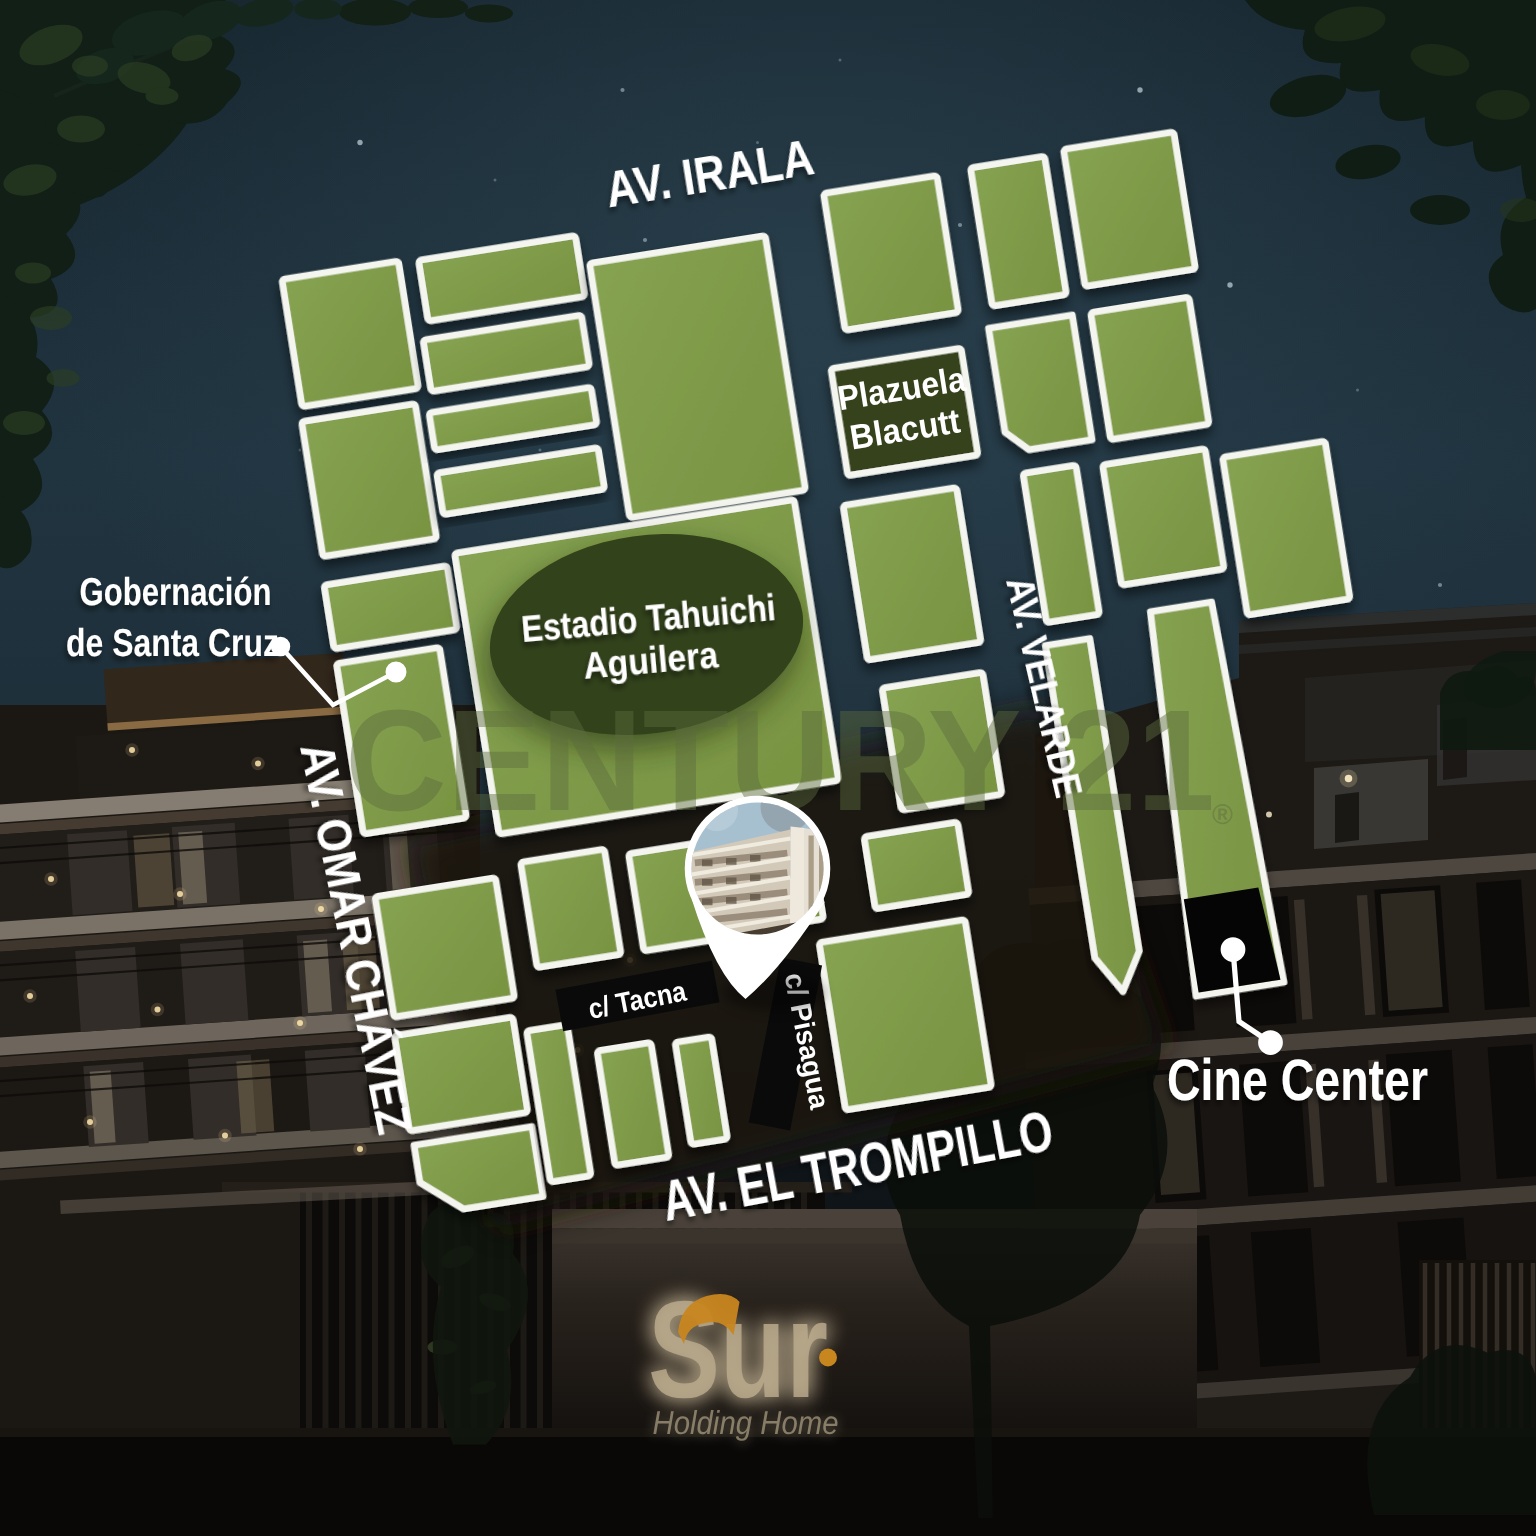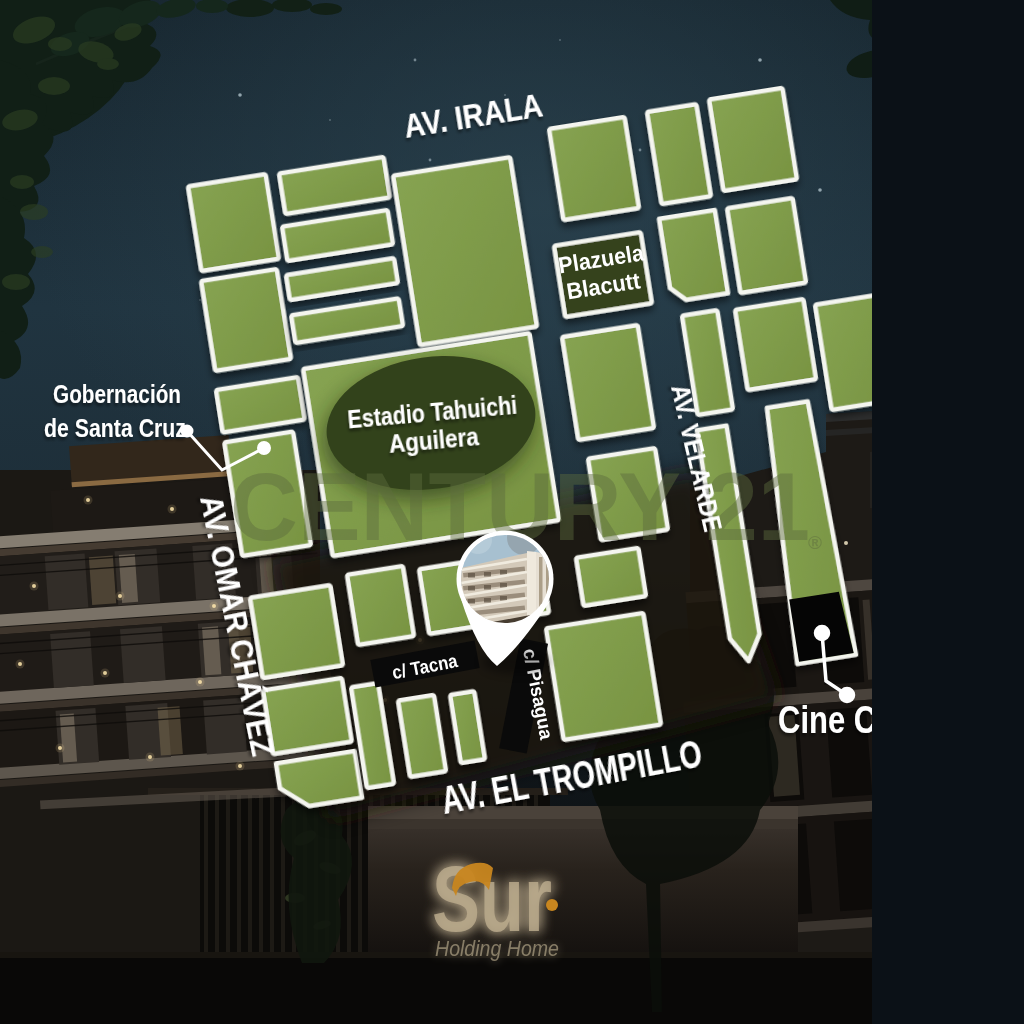--- a/index.html
+++ b/index.html
@@ -1,16 +1,16 @@
 <!DOCTYPE html>
 <html><head>
 <meta charset="utf-8">
 <style>
 html,body{margin:0;padding:0;background:#0b1117;}
-#scene{position:relative;width:872px;height:1024px;overflow:hidden;}
+#scene{position:relative;width:1024px;height:1024px;overflow:hidden;}
 svg text{font-family:"Liberation Sans",sans-serif;}
 </style>
 </head>
 <body>
 
 <div id="scene">
 <svg width="1024" height="1024" viewBox="0 0 1024 1024">
 <defs>
 <linearGradient id="sky" x1="0" y1="0" x2="0" y2="1">
  <stop offset="0" stop-color="#17262f"></stop>

